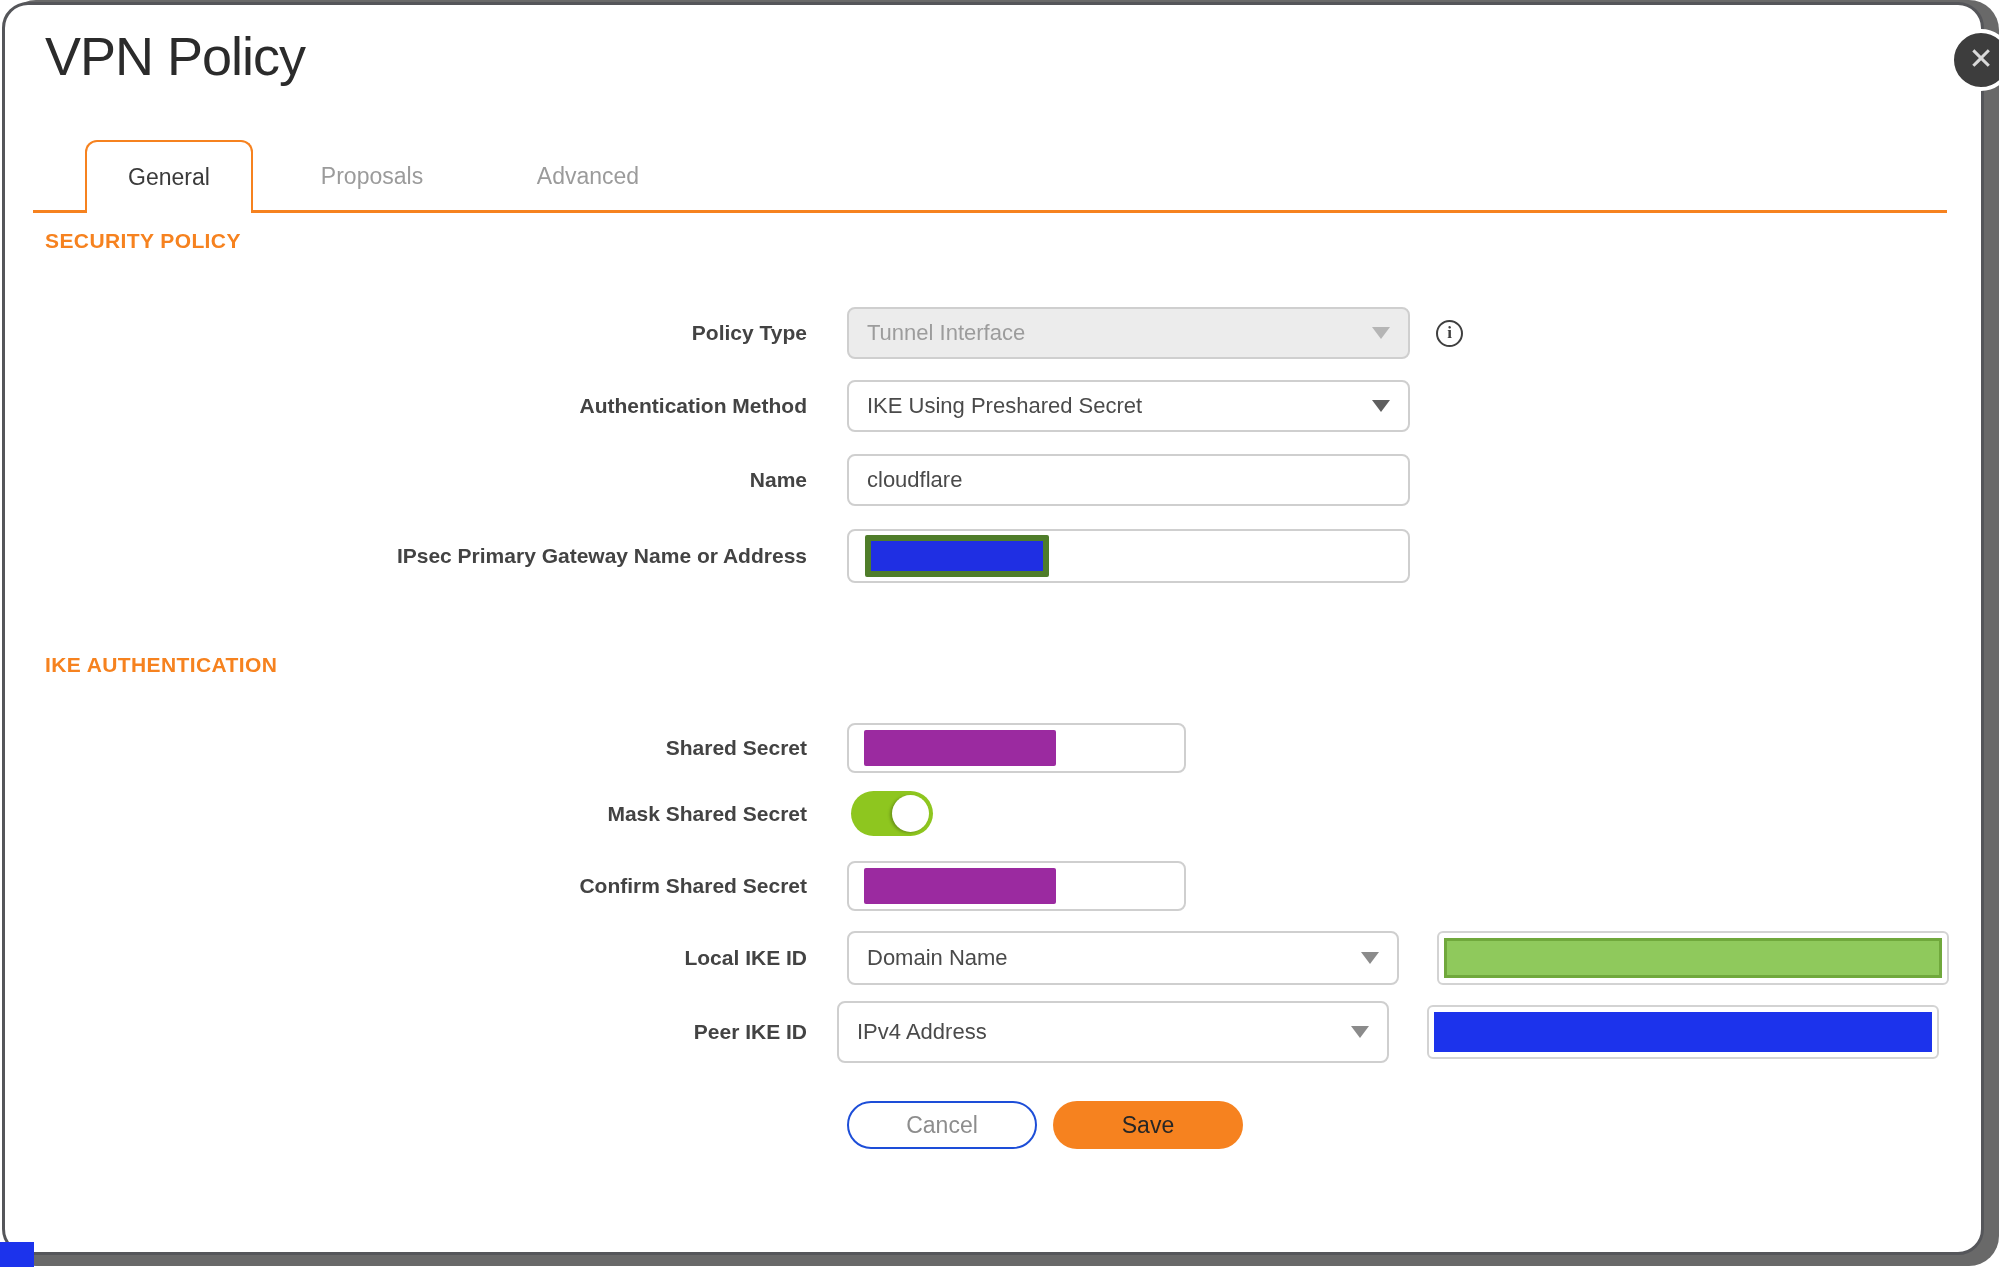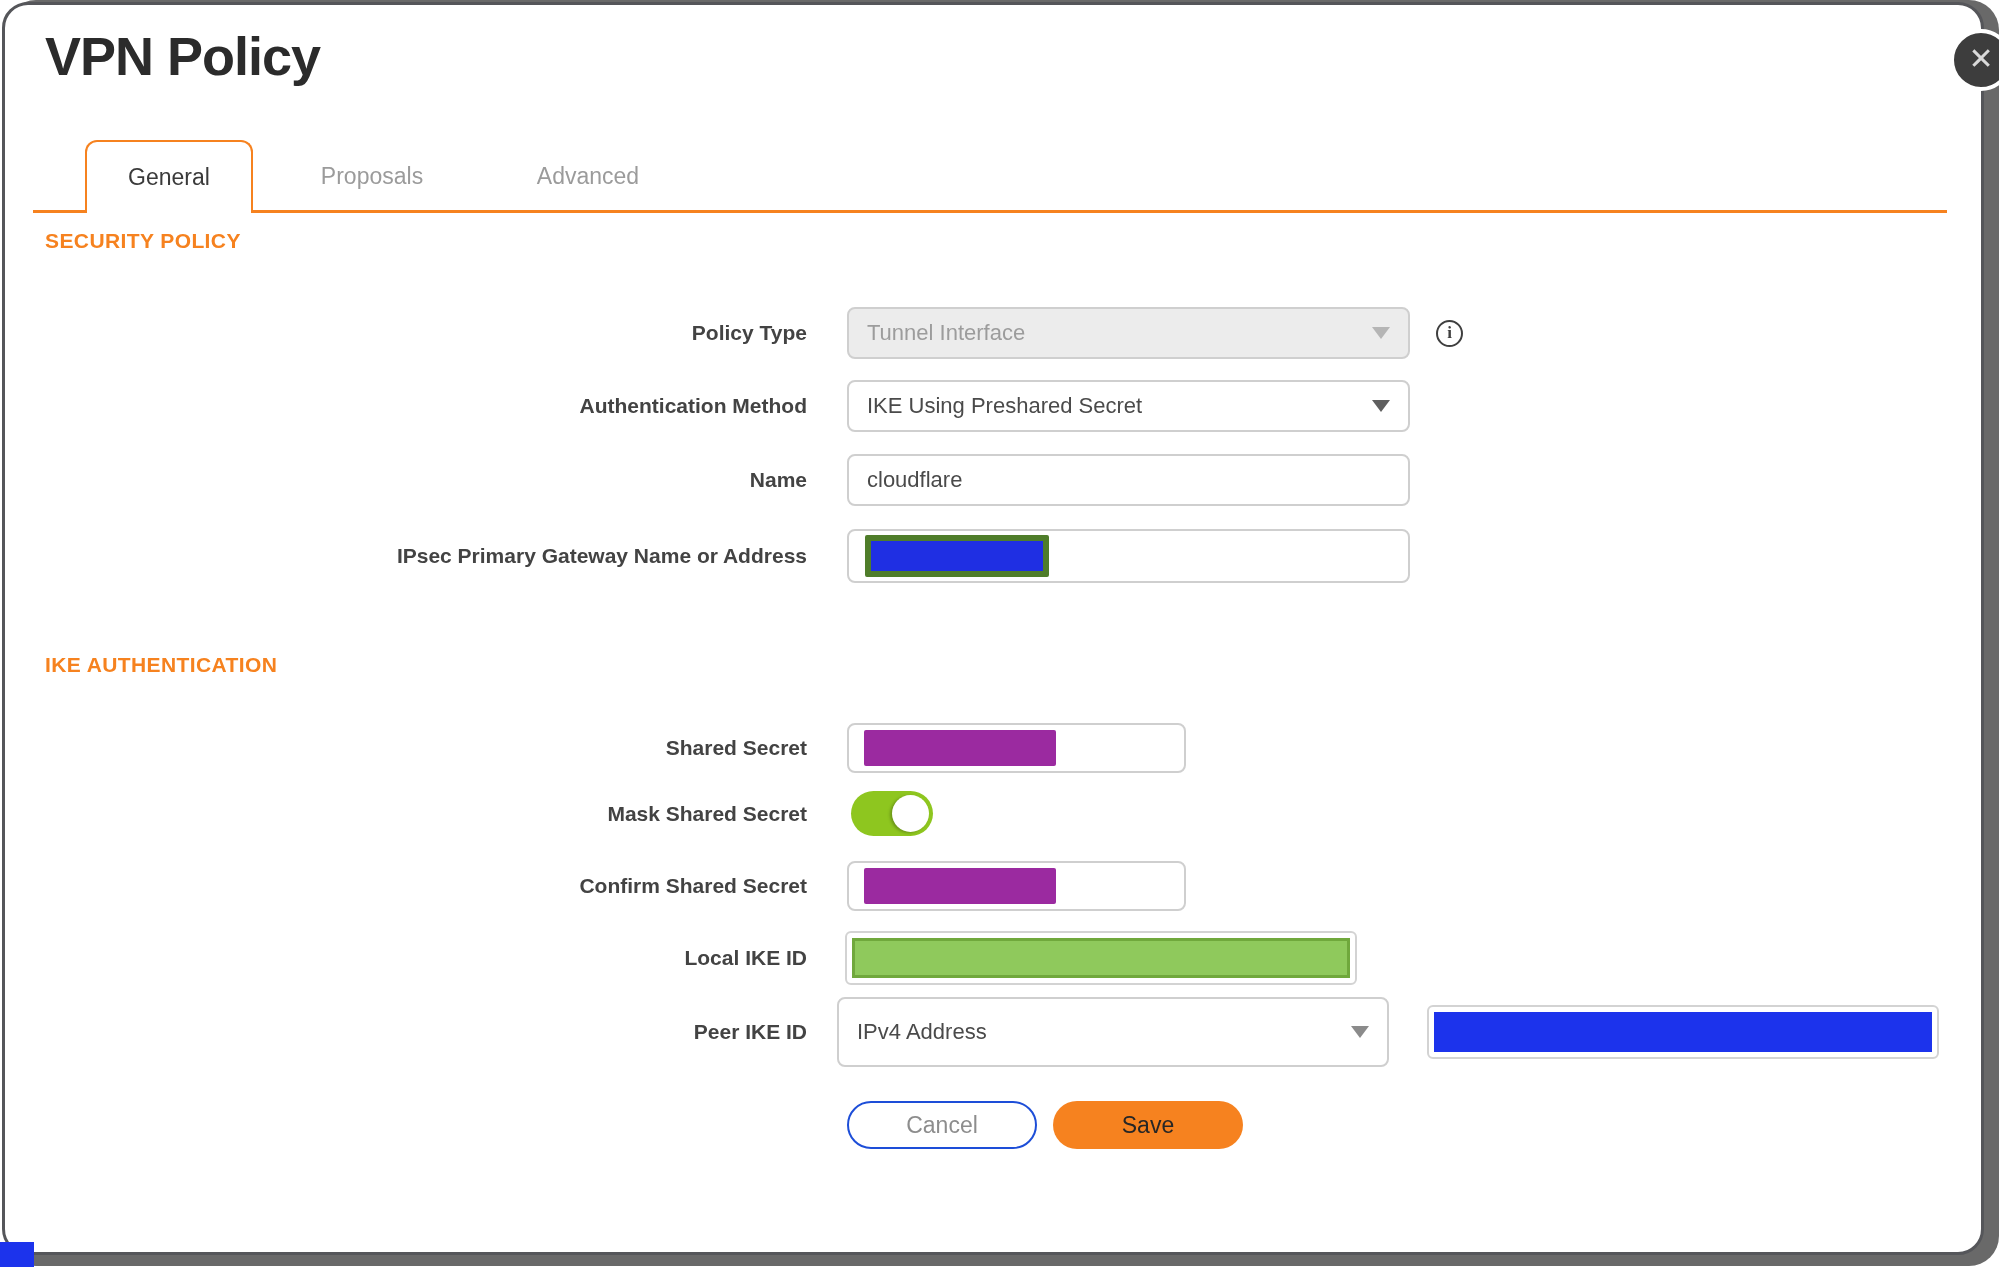--- a/index.html
+++ b/index.html
@@ -13,21 +13,21 @@
 
   .modal { position:absolute; left:2px; top:2px; width:1982px; height:1253px;
            background:#ffffff; border:3px solid #55565a; border-radius:26px; }
 
   .close-btn { position:absolute; left:1950px; top:29px; width:62px; height:62px;
                border-radius:50%; background:#3d3d3d; border:4px solid #ffffff;
                color:#d9d9d9; font-size:30px; line-height:52px; text-align:center;
                z-index:9; cursor:pointer; }
 
   .title { position:absolute; left:40px; top:20px; font-size:54px; color:#2b2b2b;
-           letter-spacing:-1px;font-weight:bold; }
+           letter-spacing:-1px; }
 
   
   .tabbar-line { position:absolute; left:28px; top:205px; width:1914px; height:3px;
                  background:#F6821F; z-index:1; }
   .tab { position:absolute; top:135px; height:73px; display:flex; align-items:center;
          justify-content:center; font-size:23px; z-index:2; cursor:pointer; }
   .tab-active { left:80px; width:168px; background:#ffffff; color:#3a3a3a;
                 border:2.5px solid #F6821F; border-bottom:none;
                 border-radius:12px 12px 0 0; }
   .tab-plain { color:#9b9b9b; }
@@ -155,28 +155,32 @@
 
     <div class="row" style="top:856px; height:50px;">
       <div class="lbl">Confirm Shared Secret</div>
       <div class="ctl boxctl w-short">
         <span class="redact r-purple"></span>
       </div>
     </div>
 
     <div class="row" style="top:926px; height:54px;">
       <div class="lbl">Local IKE ID</div>
+      <div class="ctl boxctl selectctl w-mid" style="height:54px;">
+        <span>Domain Name</span>
+        <span class="tri tri-mid"></span>
+      </div>
       <div class="sideinput">
         <div class="r-green"></div>
       </div>
     </div>
 
     <div class="row" style="top:1000px; height:54px;">
       <div class="lbl">Peer IKE ID</div>
-      <div class="ctl boxctl selectctl w-mid" style="height:70px;margin-left:30px;">
+      <div class="ctl boxctl selectctl w-mid" style="height:62px;margin-left:30px;">
         <span>IPv4 Address</span>
         <span class="tri tri-mid"></span>
       </div>
       <div class="sideinput">
         <div class="r-blue"></div>
       </div>
     </div>
 
     <div class="row" style="top:1096px; height:48px;">
       <div class="lbl"></div>

